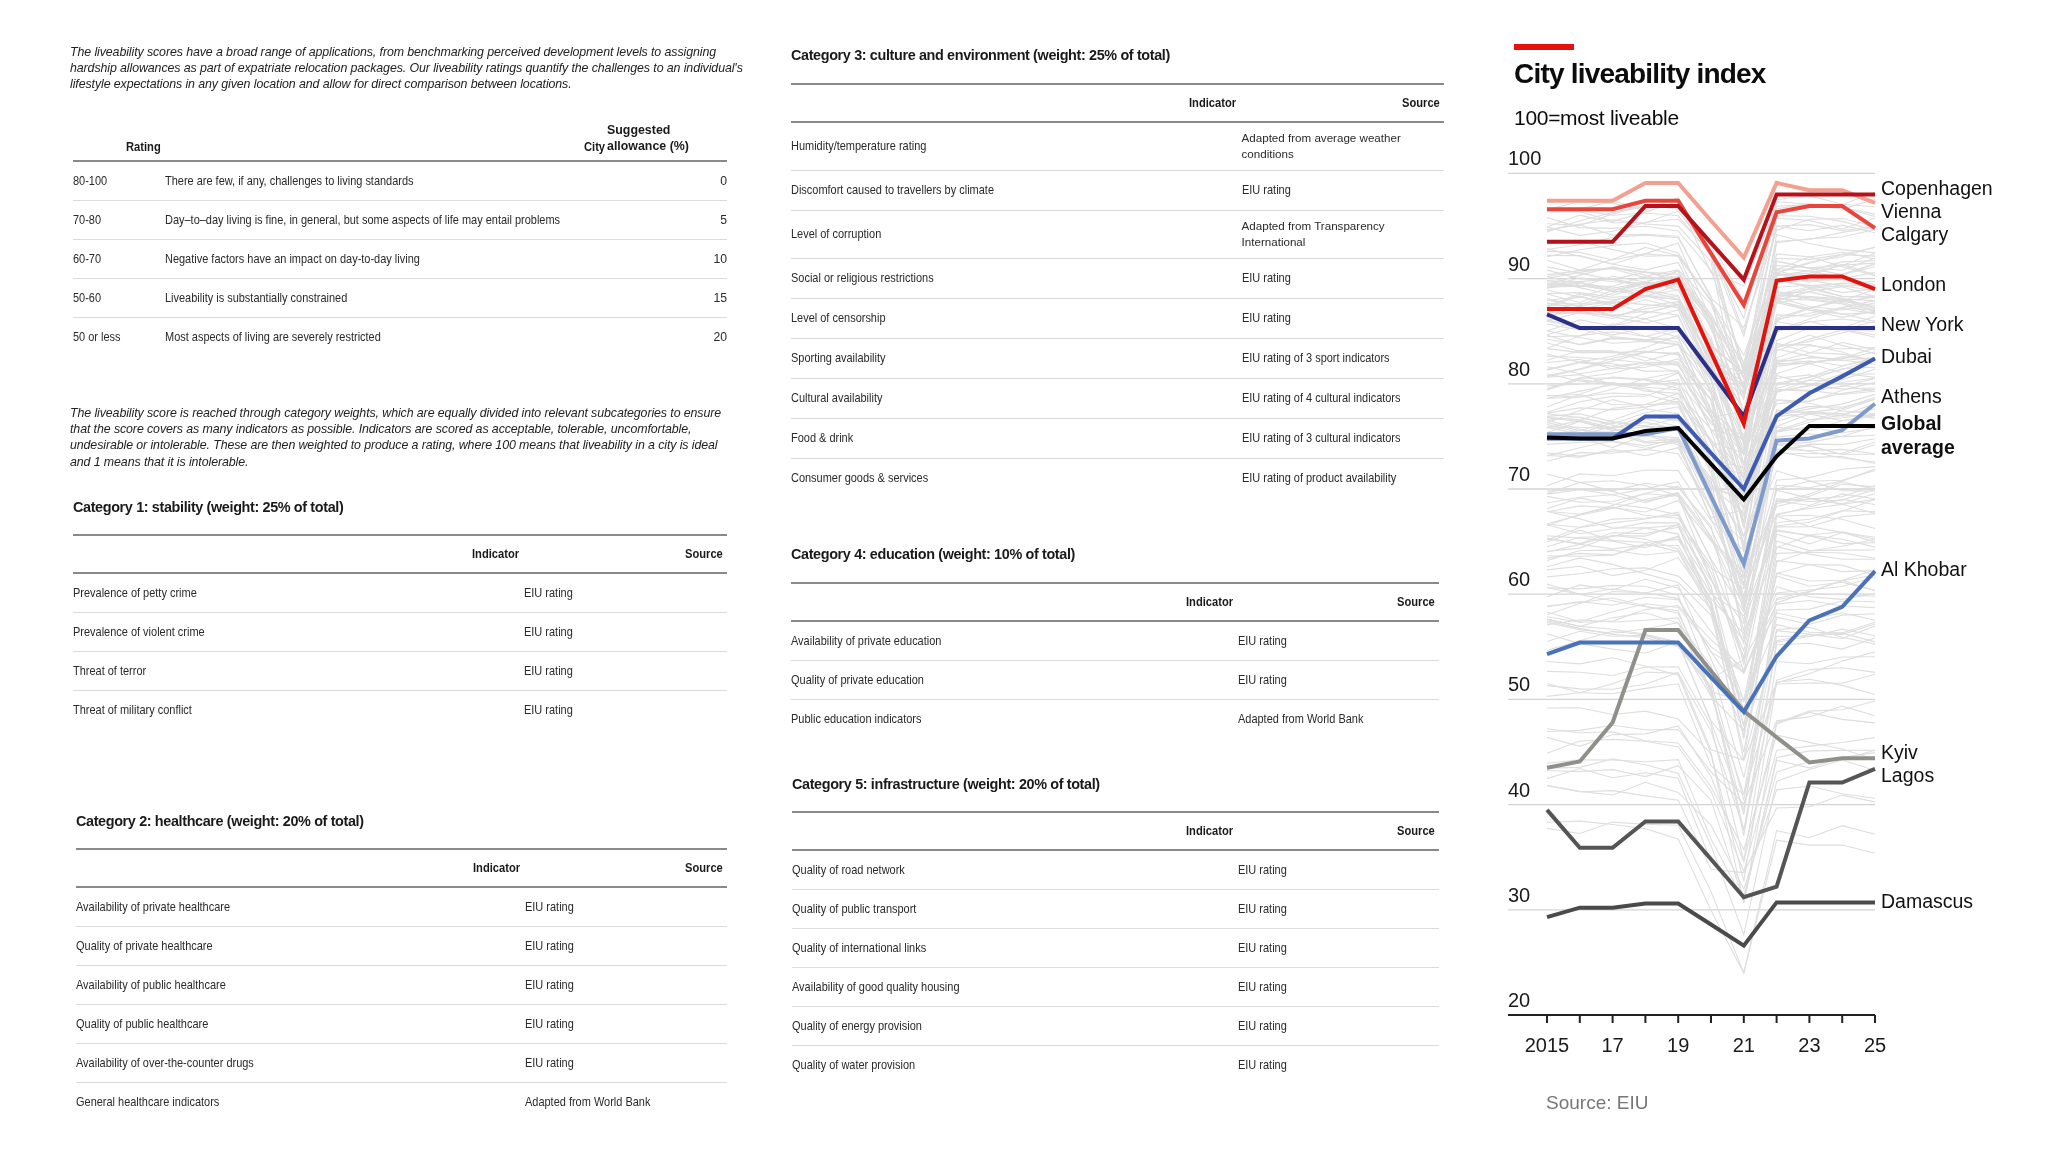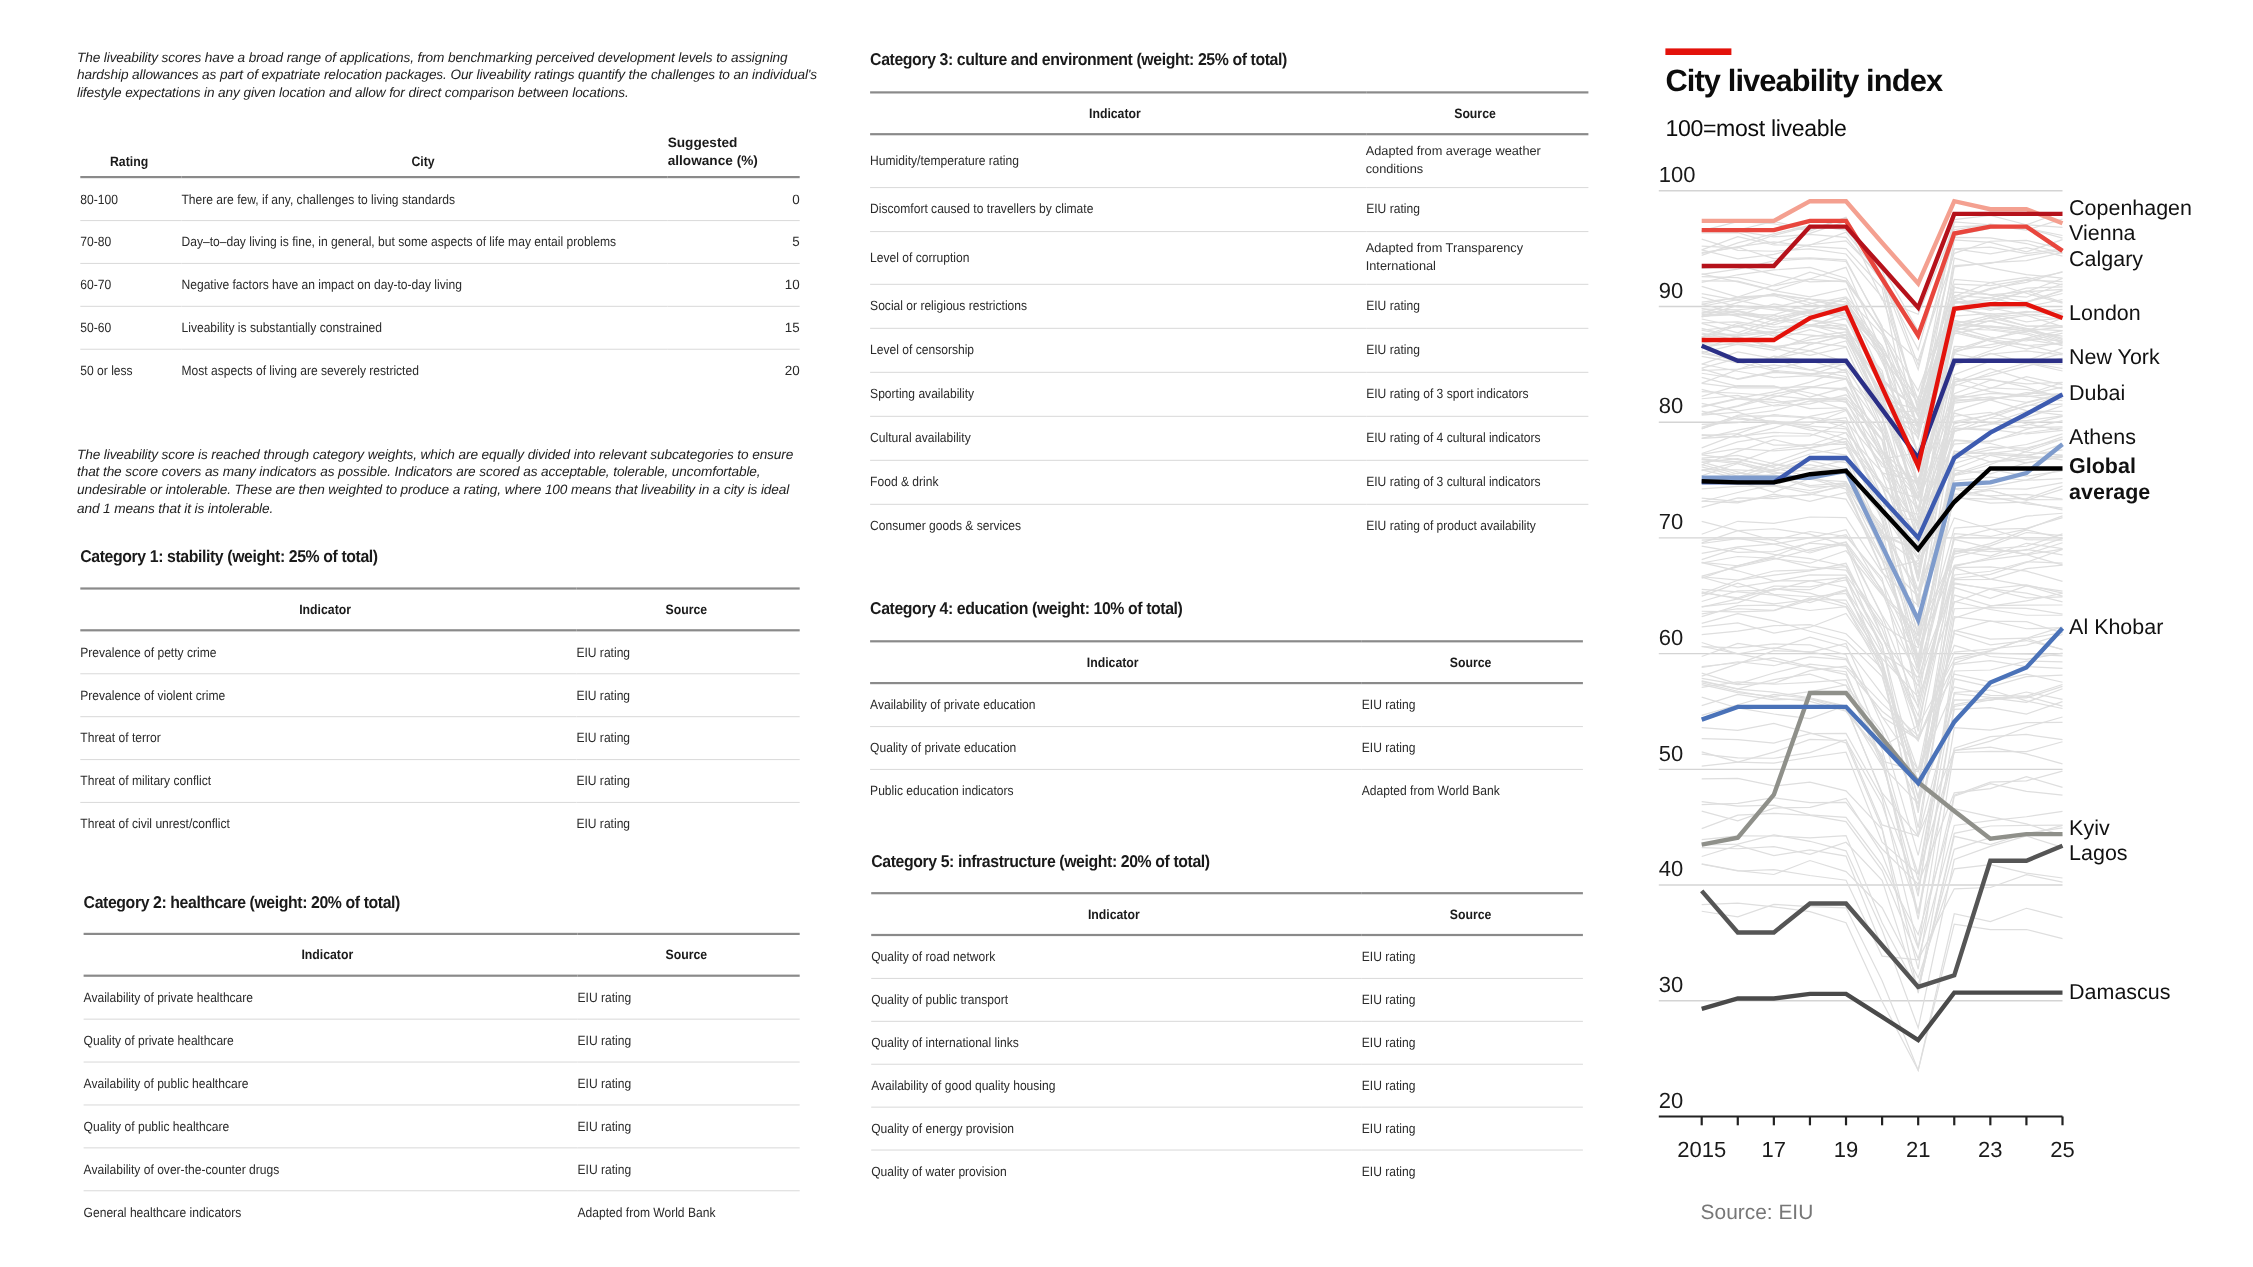--- a/index.html
+++ b/index.html
@@ -1,21 +1,21 @@
 <!DOCTYPE html>
 <html><head>
 <meta charset="utf-8">
 <style>
   html, body { margin:0; padding:0; background:#ffffff; }
   body { width:2048px; height:1152px; position:relative; overflow:hidden; font-family:"Liberation Sans", sans-serif; color:#1a1a1a; }
   .abs { position:absolute; }
   .para { font-style:italic; font-size:12.4px; line-height:16.2px; color:#222; letter-spacing:-0.1px; }
   .cat-title { font-family:"Liberation Sans", sans-serif; font-weight:bold; font-size:15.5px; color:#1a1a1a; letter-spacing:-0.4px; transform:scaleX(0.93); transform-origin:left; }
   table.t { position:absolute; border-collapse:collapse; font-size:12.2px; color:#2a2a2a; }
-  table.t th { font-weight:bold; text-align:center; font-size:12.4px; color:#1a1a1a; padding:0; height:36px; vertical-align:middle; border-bottom:2px solid #8a8a8a; border-top:2px solid #8a8a8a; }
+  table.t th { font-weight:bold; text-align:right; font-size:12.4px; color:#1a1a1a; padding:0; height:36px; vertical-align:middle; border-bottom:2px solid #8a8a8a; border-top:2px solid #8a8a8a; }
   table.t td { padding:0; height:38px; vertical-align:middle; border-bottom:1.5px solid #dcdcdc; line-height:16px; }
   table.t tr:last-child td { border-bottom:none; }
   table.t .cond { display:inline-block; transform:scaleX(0.9); transform-origin:left; white-space:nowrap; }
   table.rating th { border-top:none; height:auto; padding-bottom:6px; vertical-align:bottom; }
   table.rating td.num { text-align:right; }
   table.rating th.num { text-align:left; line-height:16px; }
   .chart-wrap { position:absolute; left:1500px; top:30px; width:548px; height:1110px; }
   .chart-redbar { position:absolute; left:14px; top:14px; width:60px; height:6px; background:#e3120b; }
   .chart-title { position:absolute; left:14px; top:28px; font-weight:bold; font-size:28px; letter-spacing:-0.8px; color:#0c0c0c; }
   .chart-sub { position:absolute; left:14px; top:76px; font-size:21px; letter-spacing:-0.3px; color:#0c0c0c; }
@@ -85,24 +85,20 @@
       <tr>
         <td><span class="cond">Prevalence of violent crime</span></td>
         <td><span class="cond">EIU rating</span></td>
       </tr>
       <tr>
         <td><span class="cond">Threat of terror</span></td>
         <td><span class="cond">EIU rating</span></td>
       </tr>
       <tr>
         <td><span class="cond">Threat of military conflict</span></td>
-        <td><span class="cond">EIU rating</span></td>
-      </tr>
-      <tr>
-        <td><span class="cond">Threat of civil unrest/conflict</span></td>
         <td><span class="cond">EIU rating</span></td>
       </tr>
     </tbody>
   </table>
 
 <div class="abs cat-title" style="left:76px; top:812px;">Category 2: healthcare (weight: 20% of total)</div>
 <table class="t cat" style="left:76px; top:848px; width:651px;">
     <thead>
       <tr>
         <th style="width:69%;"><span class="cond">Indicator</span></th>

